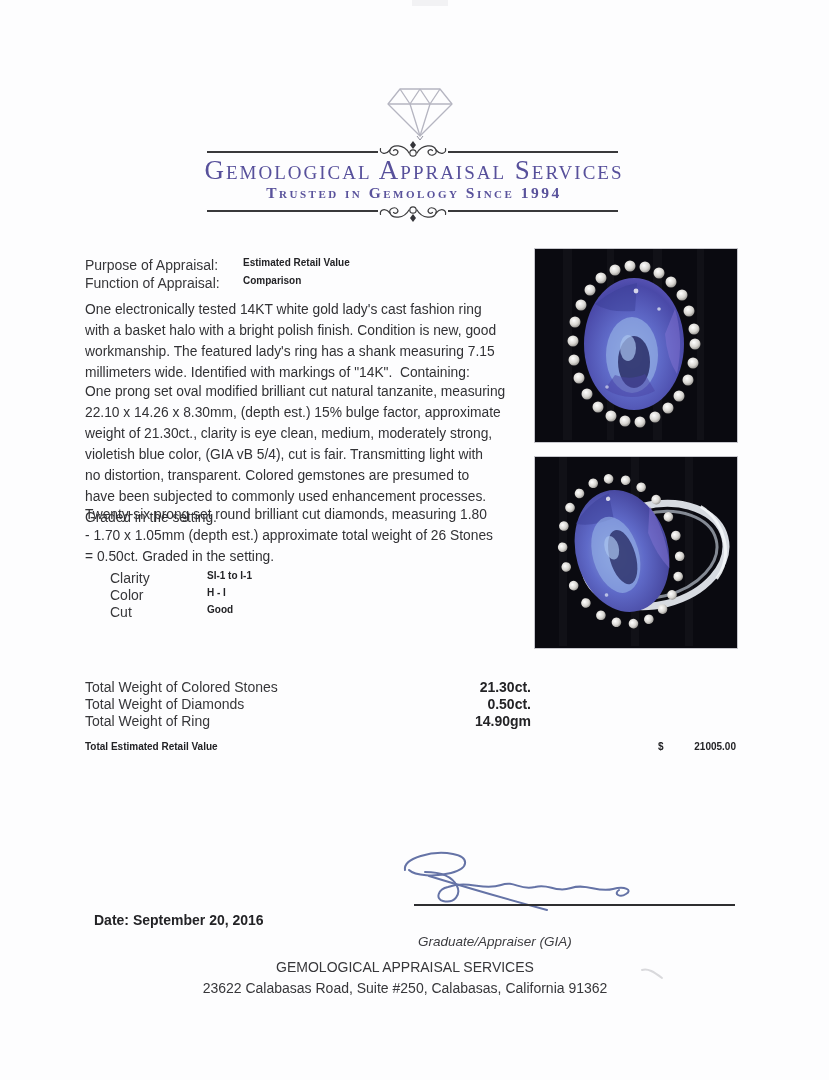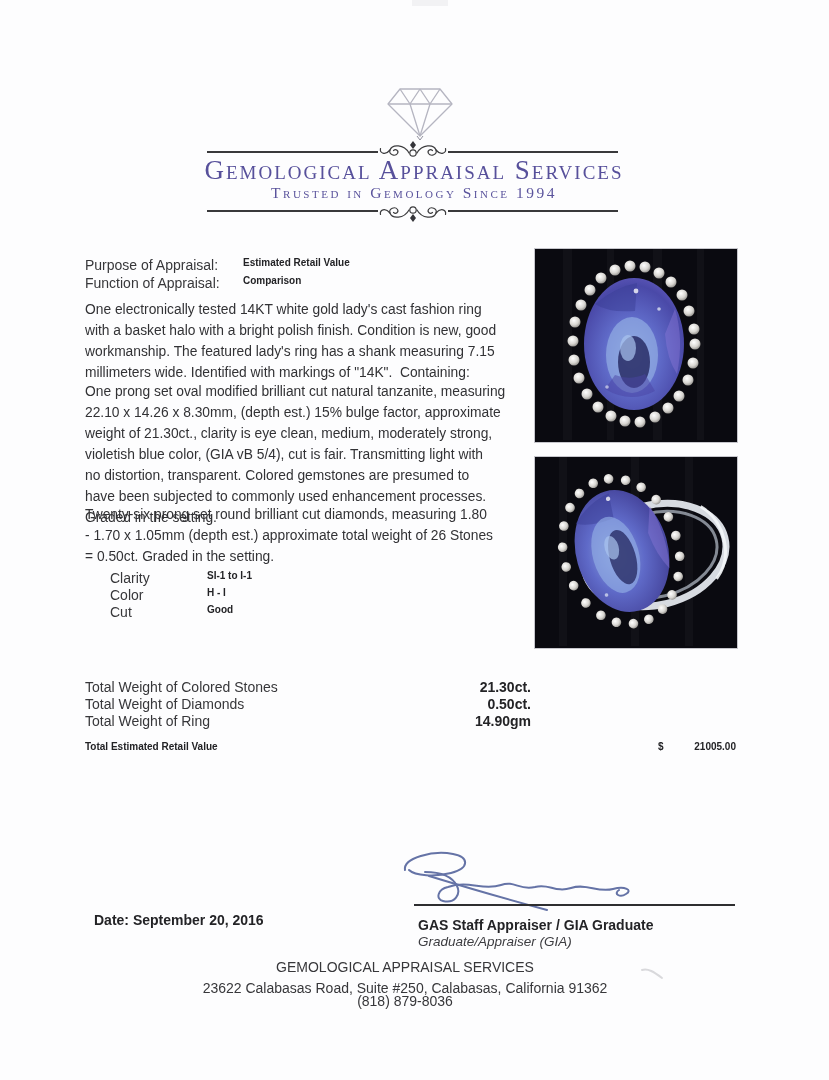--- a/index.html
+++ b/index.html
@@ -11,21 +11,21 @@
   .logo-diamond{left:380px;top:84px;width:80px;height:56px;}
   .rule-row{left:207px;top:141px;width:411px;height:22px;display:flex;align-items:center;}
   .rule-row.bottom{top:200px;}
   .rule{flex:1;height:2px;background:#39393b;}
   .ornament{width:70px;height:22px;flex:0 0 auto;}
   .org-title{left:8px;top:155px;width:812px;text-align:center;
              font-family:"Liberation Serif",serif;font-variant:small-caps;
              font-size:27px;letter-spacing:2px;color:#57509b;font-weight:400;}
   .tagline{left:8px;top:184px;width:812px;text-align:center;
            font-family:"Liberation Serif",serif;font-variant:small-caps;
-           font-size:15.5px;letter-spacing:2.5px;color:#5a539c;font-weight:400;}
+           font-size:15.5px;letter-spacing:2.5px;color:#5a539c;font-weight:700;}
   
   .lbl{font-size:14px;color:#37373a;}
   .val-b{font-size:10px;font-weight:bold;color:#232326;}
   .para{font-size:13.8px;line-height:21px;width:462px;white-space:pre-wrap;color:#323235;}
   
   .photo{background:#0a0a10;border:1px solid #c6c6cc;}
   .photo1{left:534px;top:248px;width:202px;height:193px;}
   .photo2{left:534px;top:456px;width:202px;height:191px;}
   
   .tot-val{width:135px;text-align:right;font-weight:bold;color:#232326;font-size:14px;}
@@ -242,25 +242,23 @@
   <span class="abs val-b" style="left:680px;top:741px;width:56px;text-align:right;display:inline-block">21005.00</span>
 
   <svg class="abs" style="left:395px;top:846px;width:350px;height:70px" viewBox="0 0 350 70">
     <g fill="none" stroke="#5d6ca2" stroke-width="2" stroke-linecap="round" opacity="0.95">
       <path d="M10,24 C8,12 38,4 58,8 C74,11 75,22 56,27 C40,31 20,30 14,24"></path>
       <path d="M30,26 C48,26 58,32 62,40 C66,48 60,58 48,55 C40,53 43,43 53,41 C74,34 88,45 106,39 C120,34 124,45 140,41 C154,37 160,47 176,42 C192,37 202,47 218,43 C230,40 238,44 231,48 C225,52 218,48 224,44"></path>
       <path d="M34,30 C80,44 122,56 152,64"></path>
     </g>
   </svg>
   <div class="abs sig-line"></div>
-  <div class="abs sig-title">GAS Staff Appraiser / GIA Graduate</div>
   <div class="abs sig-sub">Graduate/Appraiser (GIA)</div>
   <div class="abs date">Date: September 20, 2016</div>
 
   <div class="abs footer-line" style="top:959px">GEMOLOGICAL APPRAISAL SERVICES</div>
   <div class="abs footer-line" style="top:980px">23622 Calabasas Road, Suite #250, Calabasas, California 91362</div>
-  <div class="abs footer-line" style="top:993px">(818) 879-8036</div>
 
   <svg class="abs smudge" viewBox="0 0 26 14">
     <path d="M2,4 C8,2 14,6 22,12" fill="none" stroke="#d9d9dc" stroke-width="2" stroke-linecap="round"></path>
   </svg>
 
 </div>
 
 </body></html>

